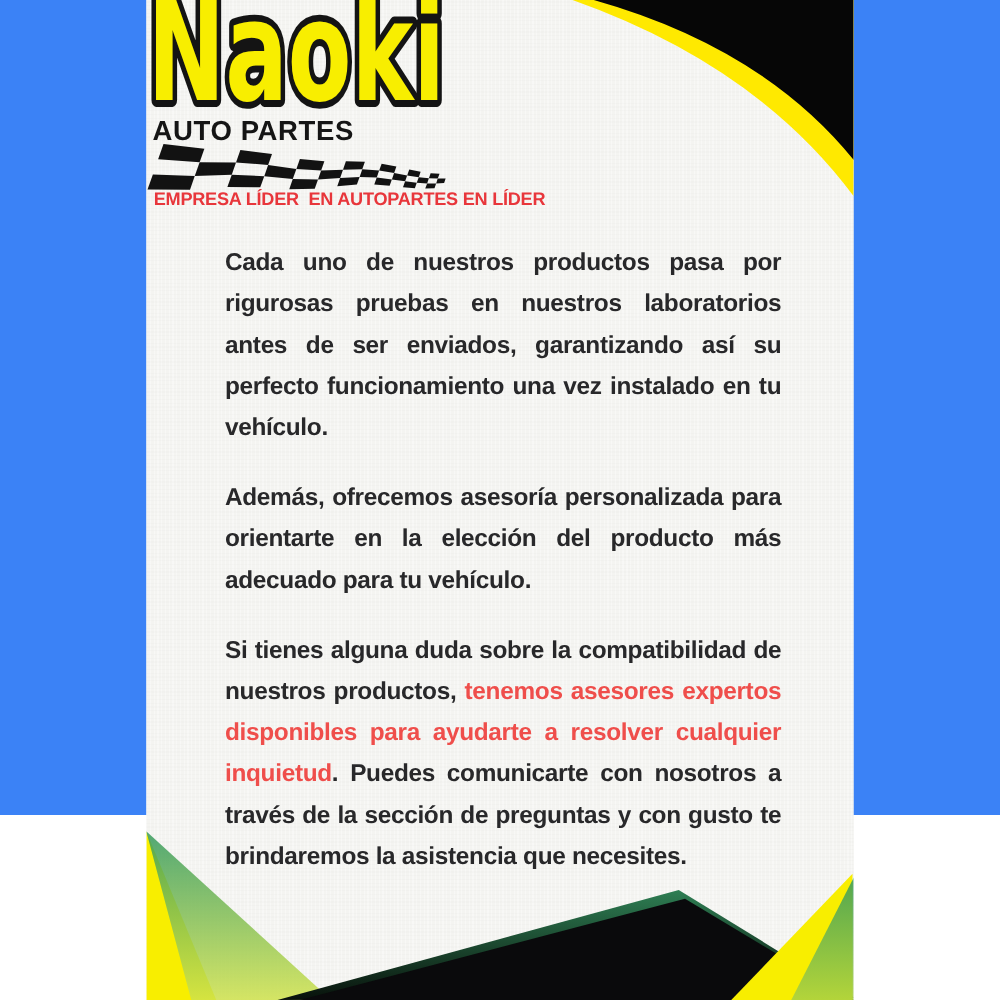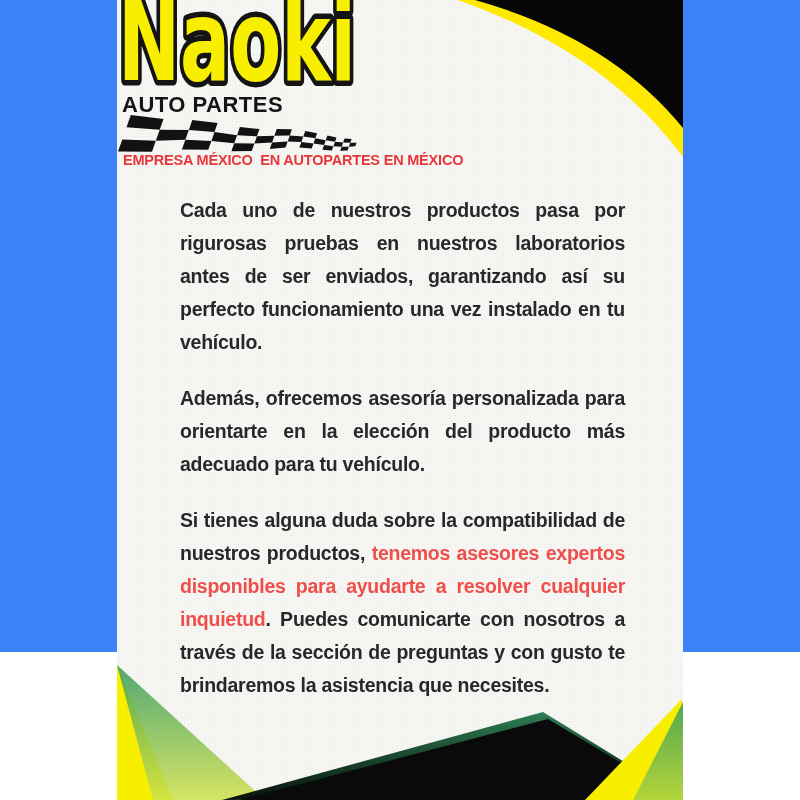--- a/index.html
+++ b/index.html
@@ -73,21 +73,21 @@
         <polygon points="236.2,39.8 242.5,39.7 241.3,43.3 234.9,43.7" fill="#121212"></polygon>
         <polygon points="8.3,36.5 41.8,37.8 38.0,48.7 4.0,48.6" fill="#121212"></polygon>
         <polygon points="71.4,36.7 97.4,37.9 94.2,46.8 67.9,46.6" fill="#121212"></polygon>
         <polygon points="120.2,40.2 140.4,40.6 137.8,47.9 117.4,48.3" fill="#121212"></polygon>
         <polygon points="158.1,39.4 173.7,38.5 171.5,44.6 155.8,46.0" fill="#121212"></polygon>
         <polygon points="187.4,39.0 199.5,40.5 197.7,45.6 185.4,44.6" fill="#121212"></polygon>
         <polygon points="210.1,42.0 219.4,43.2 217.9,47.6 208.4,46.8" fill="#121212"></polygon>
         <polygon points="227.7,43.7 234.9,43.7 233.6,47.5 226.2,47.8" fill="#121212"></polygon>
       </svg>
 
-    <div class="tagline">EMPRESA MÉXICO  EN AUTOPARTES EN MÉXICO</div>
+    <div class="tagline">EMPRESA LÍDER  EN AUTOPARTES EN LÍDER</div>
 
     <div class="content">
       <p>Cada uno de nuestros productos pasa por rigurosas pruebas en nuestros laboratorios antes de ser enviados, garantizando así su perfecto funcionamiento una vez instalado en tu vehículo.</p>
       <p>Además, ofrecemos asesoría personalizada para orientarte en la elección del producto más adecuado para tu vehículo.</p>
       <p><span>Si tienes alguna duda sobre la compatibilidad de nuestros productos, </span><span class="hl">tenemos asesores expertos disponibles para ayudarte a resolver cualquier inquietud</span><span>. Puedes comunicarte con nosotros a través de la sección de preguntas y con gusto te brindaremos la asistencia que necesites.</span></p>
     </div>
 
     <svg class="bottom-svg" width="566" height="140" viewBox="0 660 566 140">
       <defs>
         <linearGradient id="gL" x1="0" y1="665" x2="0" y2="800" gradientUnits="userSpaceOnUse">

